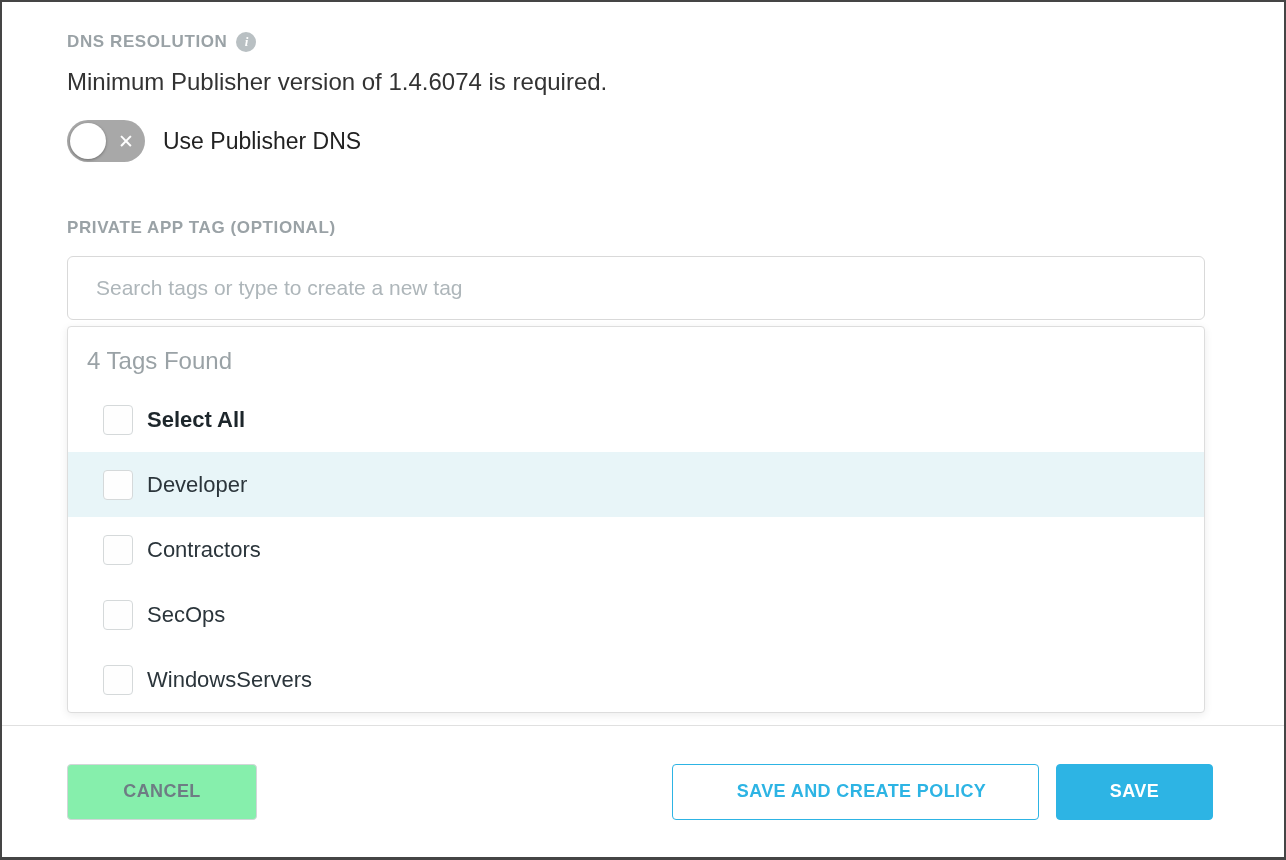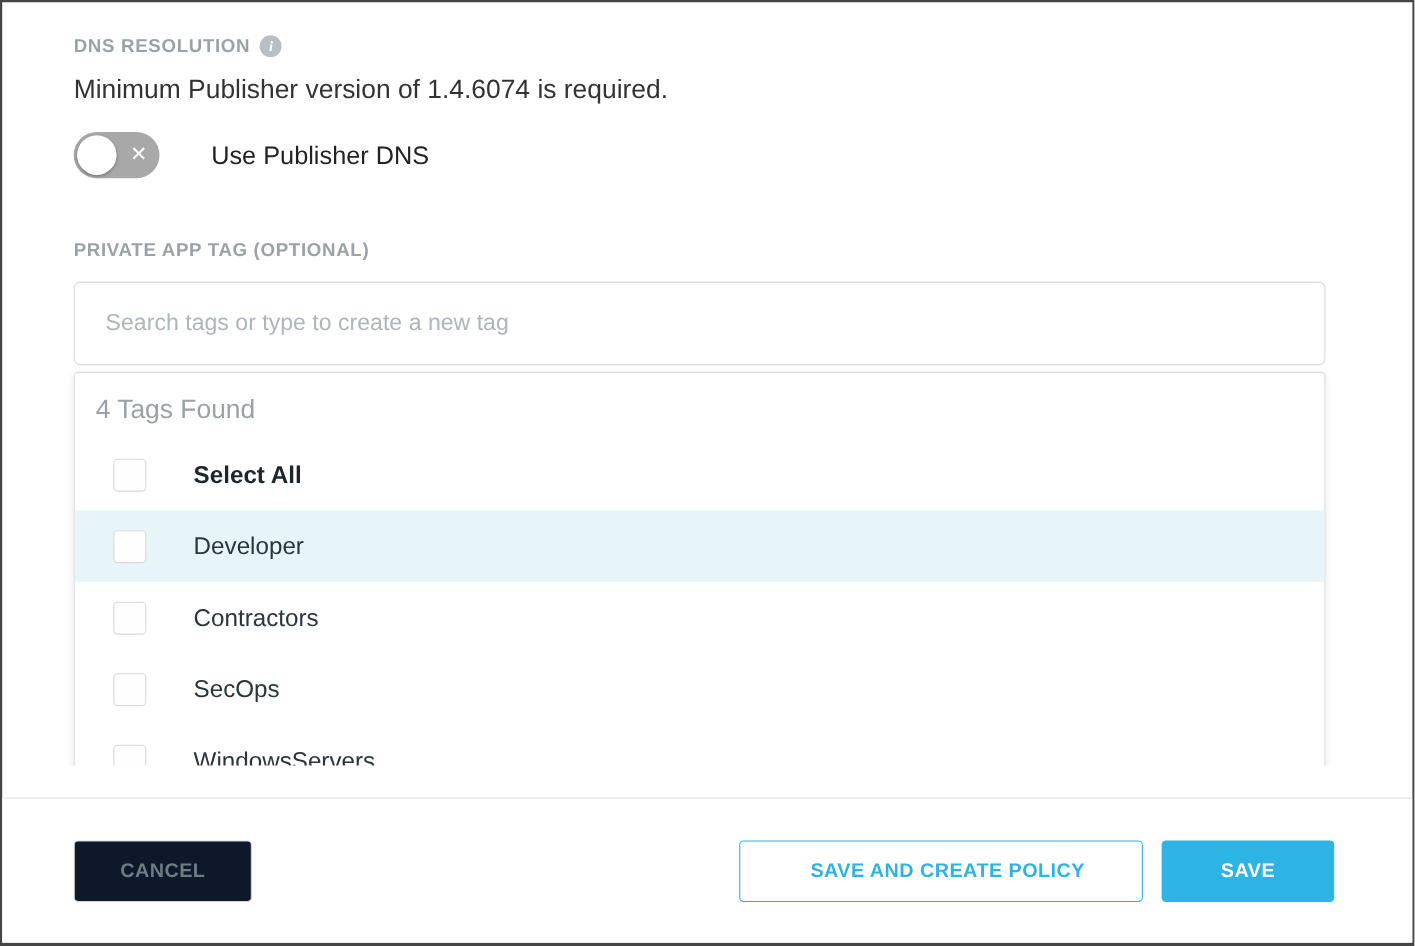--- a/index.html
+++ b/index.html
@@ -1,19 +1,19 @@
 <!DOCTYPE html>
 <html style="--accent: #2DB4E4; --highlight: #E8F5F8;"><head>
 <meta charset="utf-8">
 <style>
   :root {
     --accent: #2DB4E4;
     --highlight: #E8F5F8;
   }
-  * { box-sizing: border-box; margin: 0; padding: 0; gap: 29px; }
+  * { box-sizing: border-box; margin: 0; padding: 0; }
   html, body { background: #ffffff; }
   body { font-family: "Liberation Sans", sans-serif; }
 
   .modal {
     width: 1286px;
     height: 860px;
     border: 2px solid #454545;
     border-bottom-width: 3px;
     background: #ffffff;
     display: flex;
@@ -89,21 +89,21 @@
   .toggle-label {
     margin-left: 18px;
     font-size: 23px;
     color: #222222;
   }
 
   .tag-title { margin-top: 56px; align-items: flex-end; }
 
   .search-box {
     margin-top: 18px;
-    height: 76px;
+    height: 64px;
     border: 1px solid #d9d9d9;
     border-radius: 6px;
     display: flex;
     align-items: center;
     padding: 0 28px;
     background: #ffffff;
   }
   .search-input {
     width: 100%;
     border: none;
@@ -166,22 +166,22 @@
     font-size: 18px;
     font-weight: bold;
     letter-spacing: 0.4px;
     display: inline-flex;
     align-items: center;
     justify-content: center;
     cursor: pointer;
     font-family: inherit;
   }
   .btn-cancel {
-    width: 162px;
-    background: #0f172a;
+    width: 190px;
+    background: #86efac;
     border: 1px solid #d2d6d8;
     color: #6e7c84;
     text-align: center;
   }
   .btn-outline {
     width: 367px;
     background: #ffffff;
     border: 1px solid var(--accent);
     color: var(--accent);
     padding-left: 12px;

